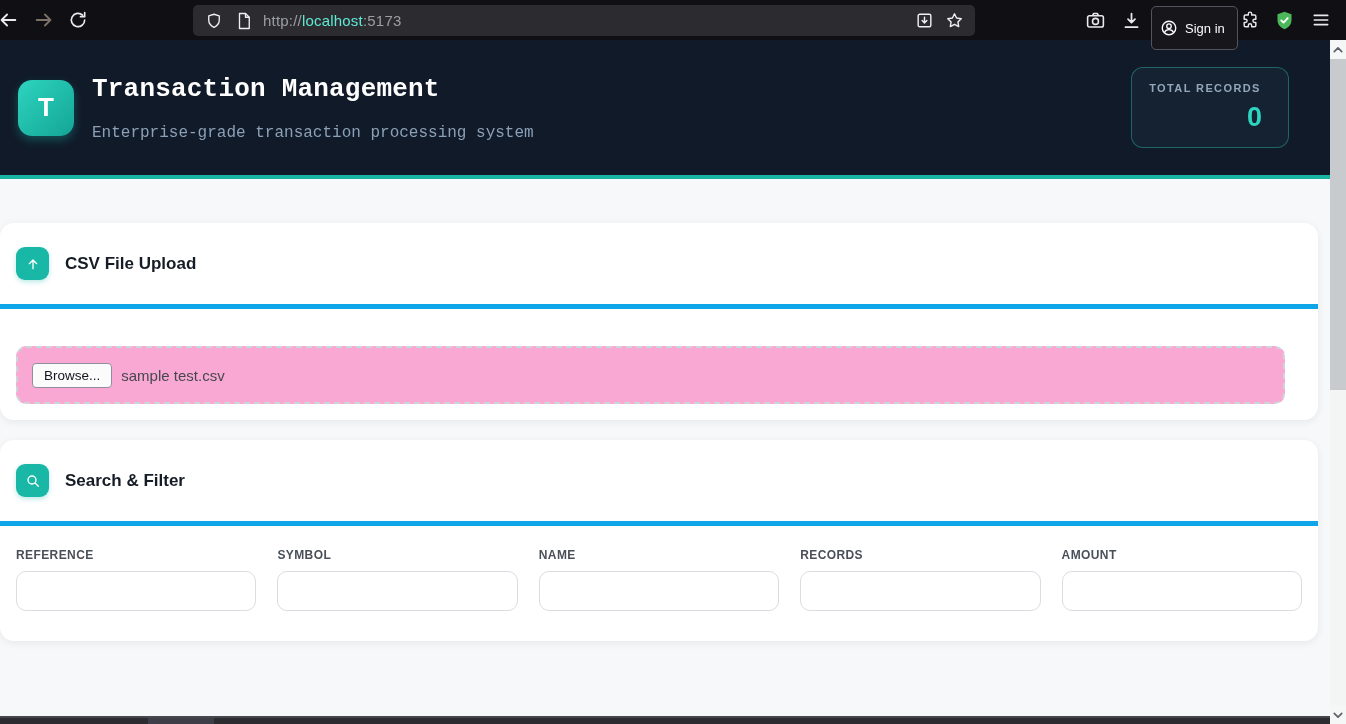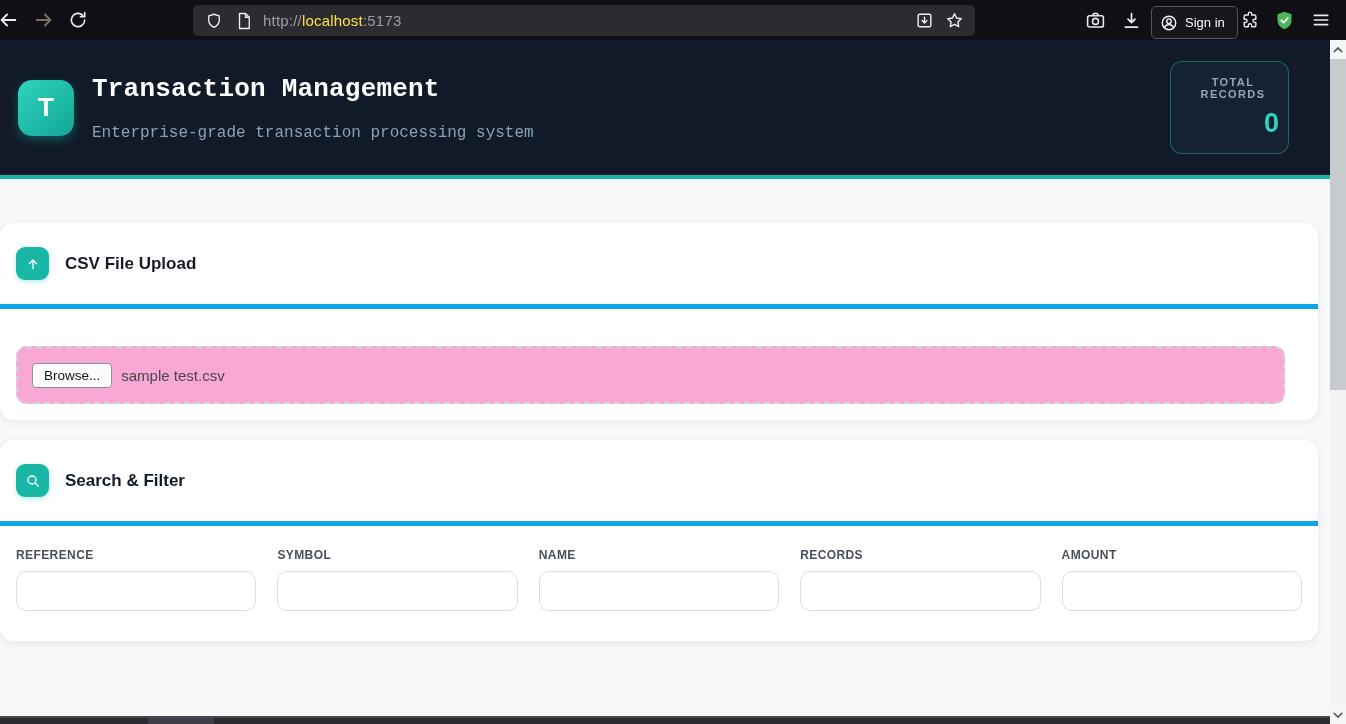--- a/index.html
+++ b/index.html
@@ -6,33 +6,33 @@
   html,body { width:1346px; height:724px; overflow:hidden; }
   body { font-family:"Liberation Sans", sans-serif; position:relative; background:#f7f8f9; }
 
   
   .chrome { position:absolute; top:0; left:0; width:1346px; height:40px; background:#101014; z-index:30; }
   .chrome .nav-ico { position:absolute; top:8px; width:24px; height:24px; display:flex; align-items:center; justify-content:center; }
   .urlbar { position:absolute; left:193px; top:5px; width:782px; height:31px; background:#2b2b30; border-radius:5px; display:flex; align-items:center; padding:0 10px; }
   .urlbar .ico { width:22px; height:22px; display:flex; align-items:center; justify-content:center; margin-right:8px; }
   .urltext { font-size:15px; letter-spacing:.2px; white-space:nowrap; }
   .url-dim { color:#9d9da5; }
-  .url-host { color:#fde047; }
+  .url-host { color:#5eead4; }
   .urlbar .spacer { flex:1; }
-  .signin-btn { position:absolute; left:1151px; top:6px; height:33px; padding:0 12px 0 8px; border:1px solid #54545f; border-radius:5px; background:#17171b; color:#fbfbfe; font-size:13px; display:flex; align-items:center; gap:7px; }
+  .signin-btn { position:absolute; left:1151px; top:6px; height:44px; padding:0 12px 0 8px; border:1px solid #54545f; border-radius:5px; background:#17171b; color:#fbfbfe; font-size:13px; display:flex; align-items:center; gap:7px; }
 
   
   .viewport { position:absolute; top:40px; left:0; width:1330px; height:684px; overflow:hidden; background:#f7f8f9; }
 
   .app-header { height:139px; background:#111a29; border-bottom:4px solid #17b3a3; display:flex; align-items:center; padding:0 41px 0 18px; }
   .logo { width:56px; height:56px; border-radius:14px; background:linear-gradient(135deg,#2dd4bf,#14a596); color:#fff; font-size:26px; font-weight:bold; display:flex; align-items:center; justify-content:center; margin-right:18px; box-shadow:0 4px 10px rgba(20,184,166,.35); }
   .head-text { flex:1;font-family:Liberation Mono, monospace; }
   .app-title { color:#ffffff; font-size:26px; font-weight:bold; letter-spacing:.2px; }
   .app-subtitle { color:#8ba0b6; font-size:16px; margin-top:20px; }
-  .total-card { width:119px; border:1px solid rgba(45,212,191,.38); background:#152232; border-radius:12px; padding:14px 9px 14px 16px; text-align:right; }
+  .total-card { width:158px; border:1px solid rgba(45,212,191,.38); background:#152232; border-radius:12px; padding:14px 26px 14px 16px; text-align:right; }
   .total-label { color:#93a6ba; font-size:11px; font-weight:bold; letter-spacing:1.4px; text-align:center; }
   .total-value { color:#2dd4bf; font-size:27px; font-weight:bold; margin-top:8px; }
 
   .page { padding:44px 12px 0 0; }
   .card { background:#ffffff; border-radius:14px; box-shadow:0 2px 8px rgba(15,23,42,.07); margin-bottom:20px; }
   .section-head { display:flex; align-items:center; padding:24px 16px; border-bottom:5px solid #0ea5e9; }
   .section-ico { width:33px; height:33px; border-radius:9px; background:#19b7a6; display:flex; align-items:center; justify-content:center; margin-right:16px; box-shadow:0 2px 5px rgba(20,184,166,.3); }
   .section-title { font-size:17px; font-weight:bold; color:#161c26; }
 
   .upload-body { padding:37px 16px 16px 16px; }

